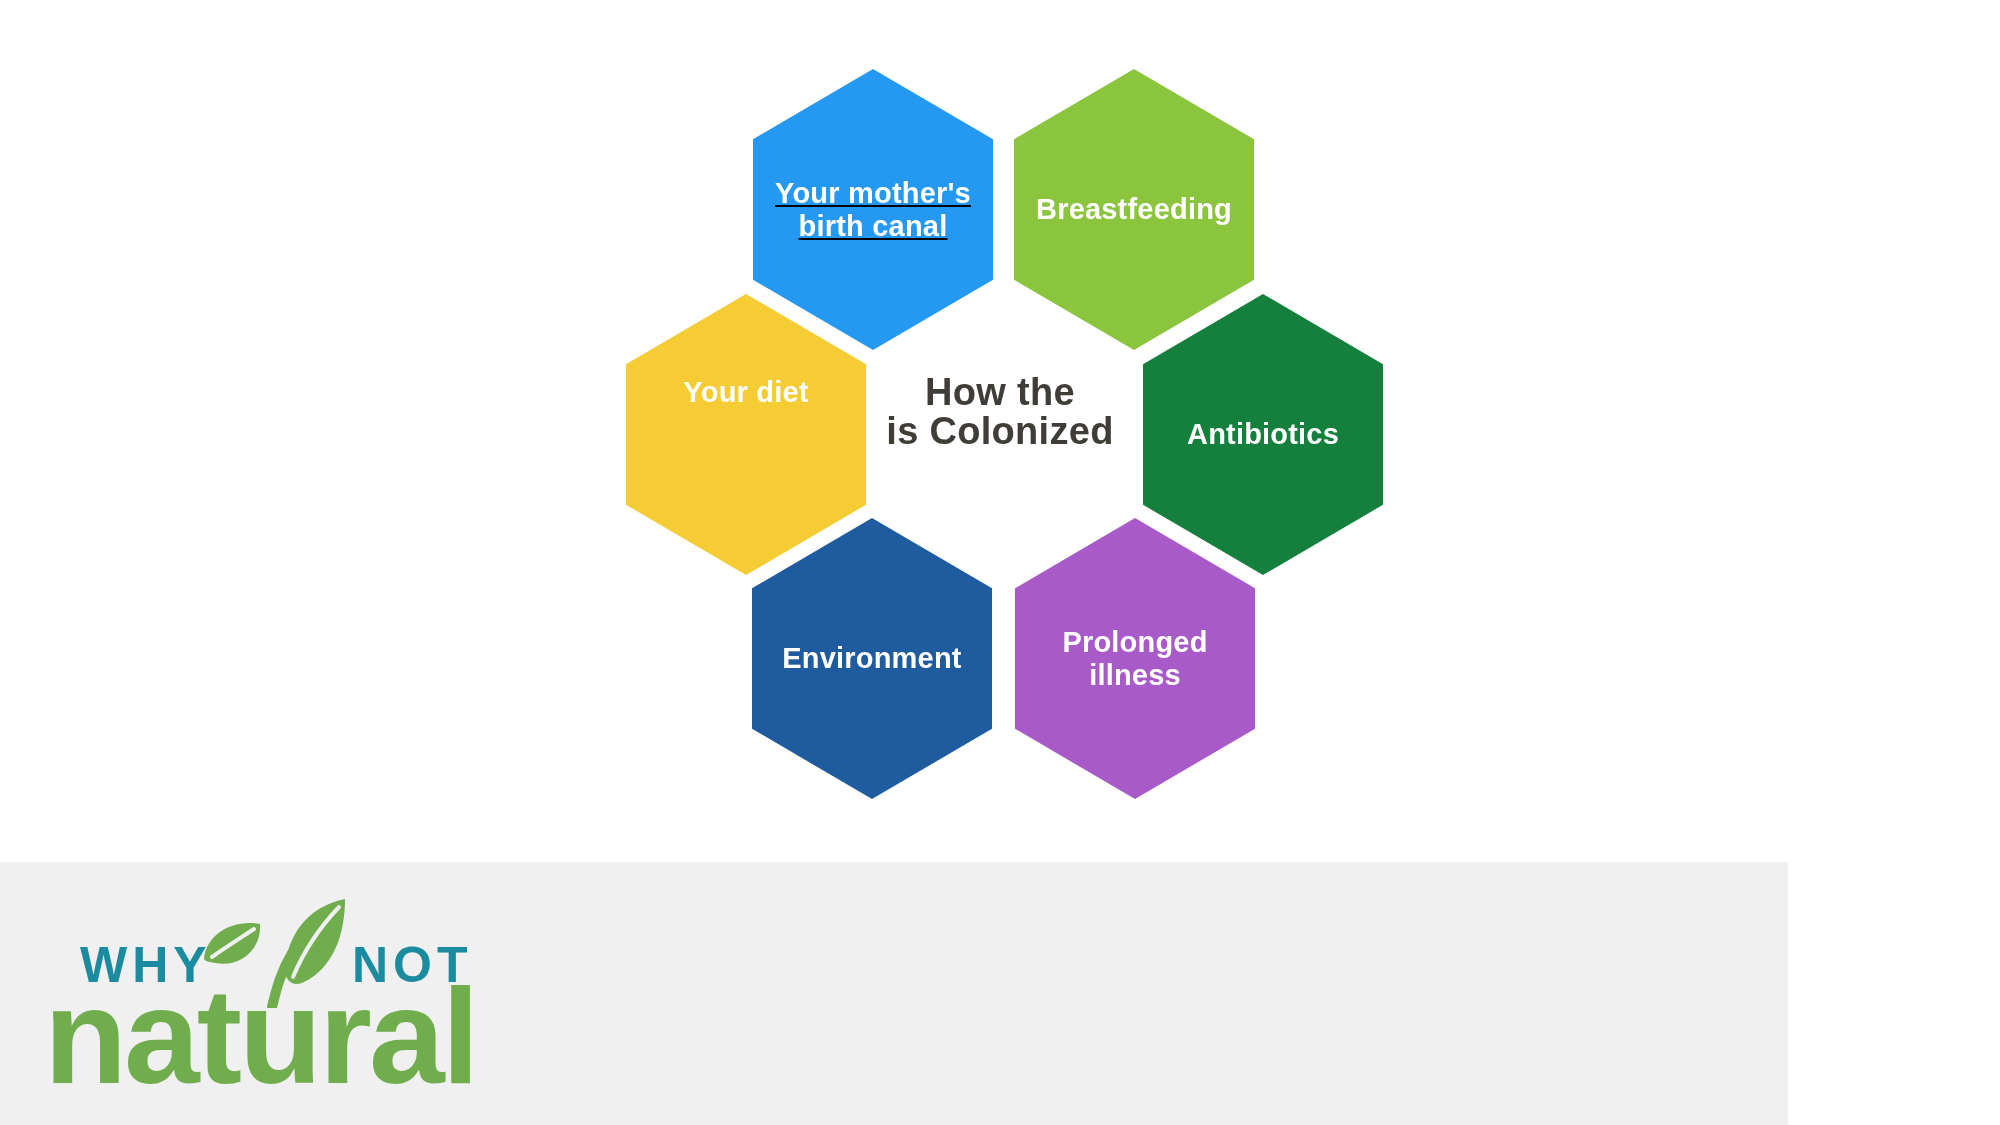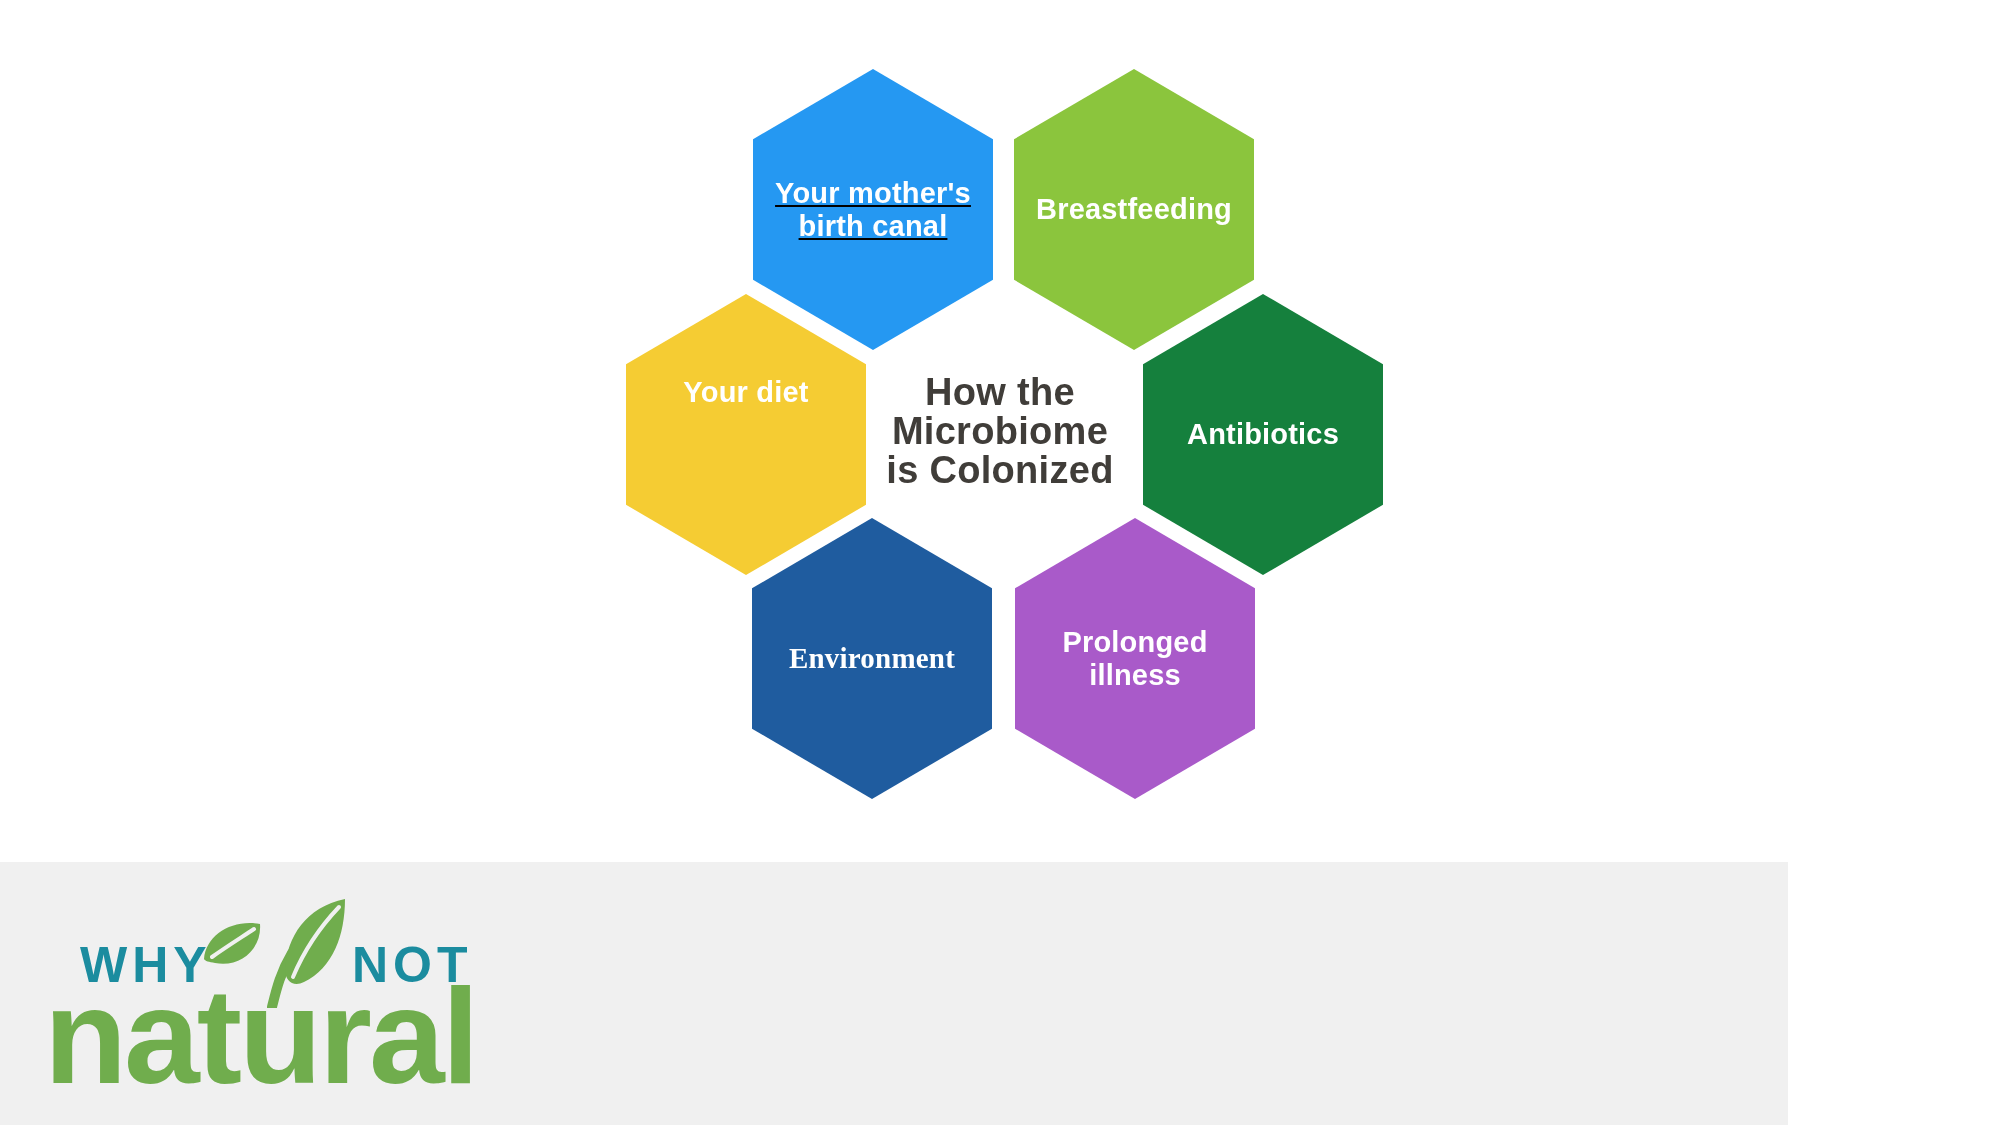--- a/index.html
+++ b/index.html
@@ -111,42 +111,41 @@
 </style>
 </head>
 <body>
 
 <div class="canvas">
 
   <div class="diagram">
 
     <div class="diagram-title">
       <div>How the</div>
-      <div>Microbiome</div>
       <div>is Colonized</div>
     </div>
 
     <div class="hex hex-1" style="background: rgb(37, 152, 242);">
       <div class="hex-label">Your mother's
 birth canal</div>
     </div>
 
     <div class="hex hex-2" style="background: rgb(139, 197, 61);">
       <div class="hex-label">Breastfeeding</div>
     </div>
 
     <div class="hex hex-3" style="background: rgb(245, 204, 51); margin-left: 8px;">
       <div class="hex-label">Your diet</div>
     </div>
 
     <div class="hex hex-4" style="background: #15803d;">
       <div class="hex-label">Antibiotics</div>
     </div>
 
-    <div class="hex hex-5" style="background: rgb(31, 92, 159); font-family: Liberation Serif, serif;">
+    <div class="hex hex-5" style="background: rgb(31, 92, 159);">
       <div class="hex-label">Environment</div>
     </div>
 
     <div class="hex hex-6" style="background: rgb(169, 90, 201);">
       <div class="hex-label">Prolonged
 illness</div>
     </div>
 
   </div>
 

